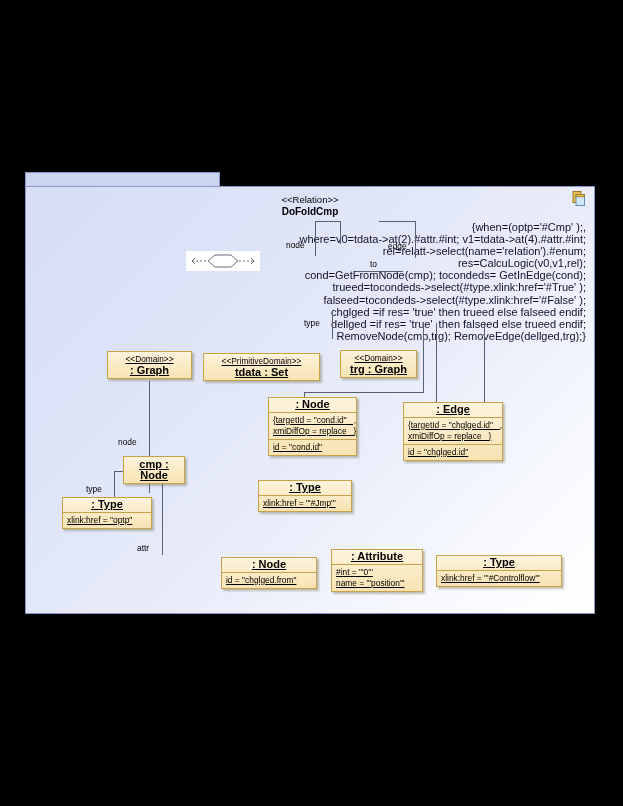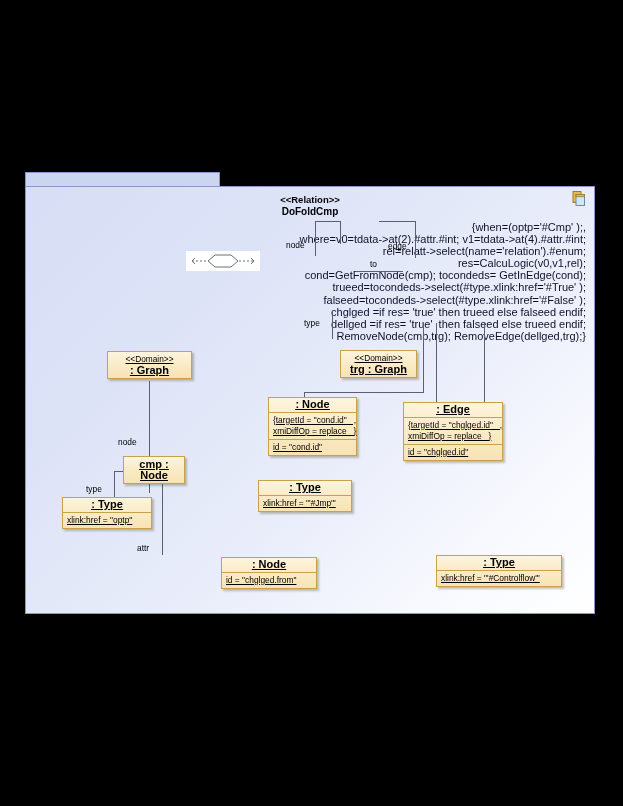--- a/index.html
+++ b/index.html
@@ -12,21 +12,21 @@
     position:absolute;left:25px;top:172px;width:195px;height:14px;
     background:#ccd5f0;border:1px solid #8a97c9;border-bottom:none;box-sizing:border-box;
   }
   #pkg-body{
     position:absolute;left:25px;top:186px;width:570px;height:428px;
     border:1px solid #8a97c9;box-sizing:border-box;
     background:linear-gradient(135deg,#d7deF5 0%,#dde3f7 28%,#e9edfa 58%,#f7f9fe 82%,#ffffff 100%);
   }
 
   
-  .hdr{position:absolute;left:0;right:0;text-align:center;color:#000;font-weight:bold;}
+  .hdr{position:absolute;left:0;right:0;text-align:center;color:#000;}
   #hdr-stereo{top:7px;font-size:9.5px;}
   #hdr-title{top:19px;font-size:10px;font-weight:bold;}
 
   #ocl{
     position:absolute;right:8px;top:34px;width:430px;
     text-align:right;font-size:11px;line-height:12.1px;color:#10102a;
     white-space:pre-wrap;
   }
 
   
@@ -133,20 +133,26 @@
       <polyline points="65,7 68,10 65,13" fill="none" stroke="#6b6f7c" stroke-width="1"></polyline>
     </svg>
 
     <div class="box simple" style="left:81px;top:164px;width:85px;">
       <div class="cap">
         <span class="st">&lt;&lt;Domain&gt;&gt;</span>
         <span class="nm">: Graph</span>
       </div>
     </div>
 
+    <div class="box simple" style="left:177px;top:166px;width:117px;">
+      <div class="cap">
+        <span class="st">&lt;&lt;PrimitiveDomain&gt;&gt;</span>
+        <span class="nm">tdata : Set</span>
+      </div>
+    </div>
 
     <div class="box simple" style="left:314px;top:163px;width:77px;">
       <div class="cap">
         <span class="st">&lt;&lt;Domain&gt;&gt;</span>
         <span class="nm">trg : Graph</span>
       </div>
     </div>
 
     <div class="box" style="left:242px;top:210px;width:89px;">
       <div class="cap">
@@ -201,20 +207,29 @@
 
     <div class="box" style="left:195px;top:370px;width:96px;">
       <div class="cap">
         <span class="nm">: Node</span>
       </div>
       <div class="cmpt sep">
         <div>id = "chglged.from"</div>
       </div>
     </div>
 
+    <div class="box" style="left:305px;top:362px;width:92px;">
+      <div class="cap">
+        <span class="nm">: Attribute</span>
+      </div>
+      <div class="cmpt sep">
+        <div>#int = "'0'"</div>
+        <div>name = "'position'"</div>
+      </div>
+    </div>
 
     <div class="box" style="left:410px;top:368px;width:126px;">
       <div class="cap">
         <span class="nm">: Type</span>
       </div>
       <div class="cmpt sep">
         <div>xlink:href = "'#Controlflow'"</div>
       </div>
     </div>
 

